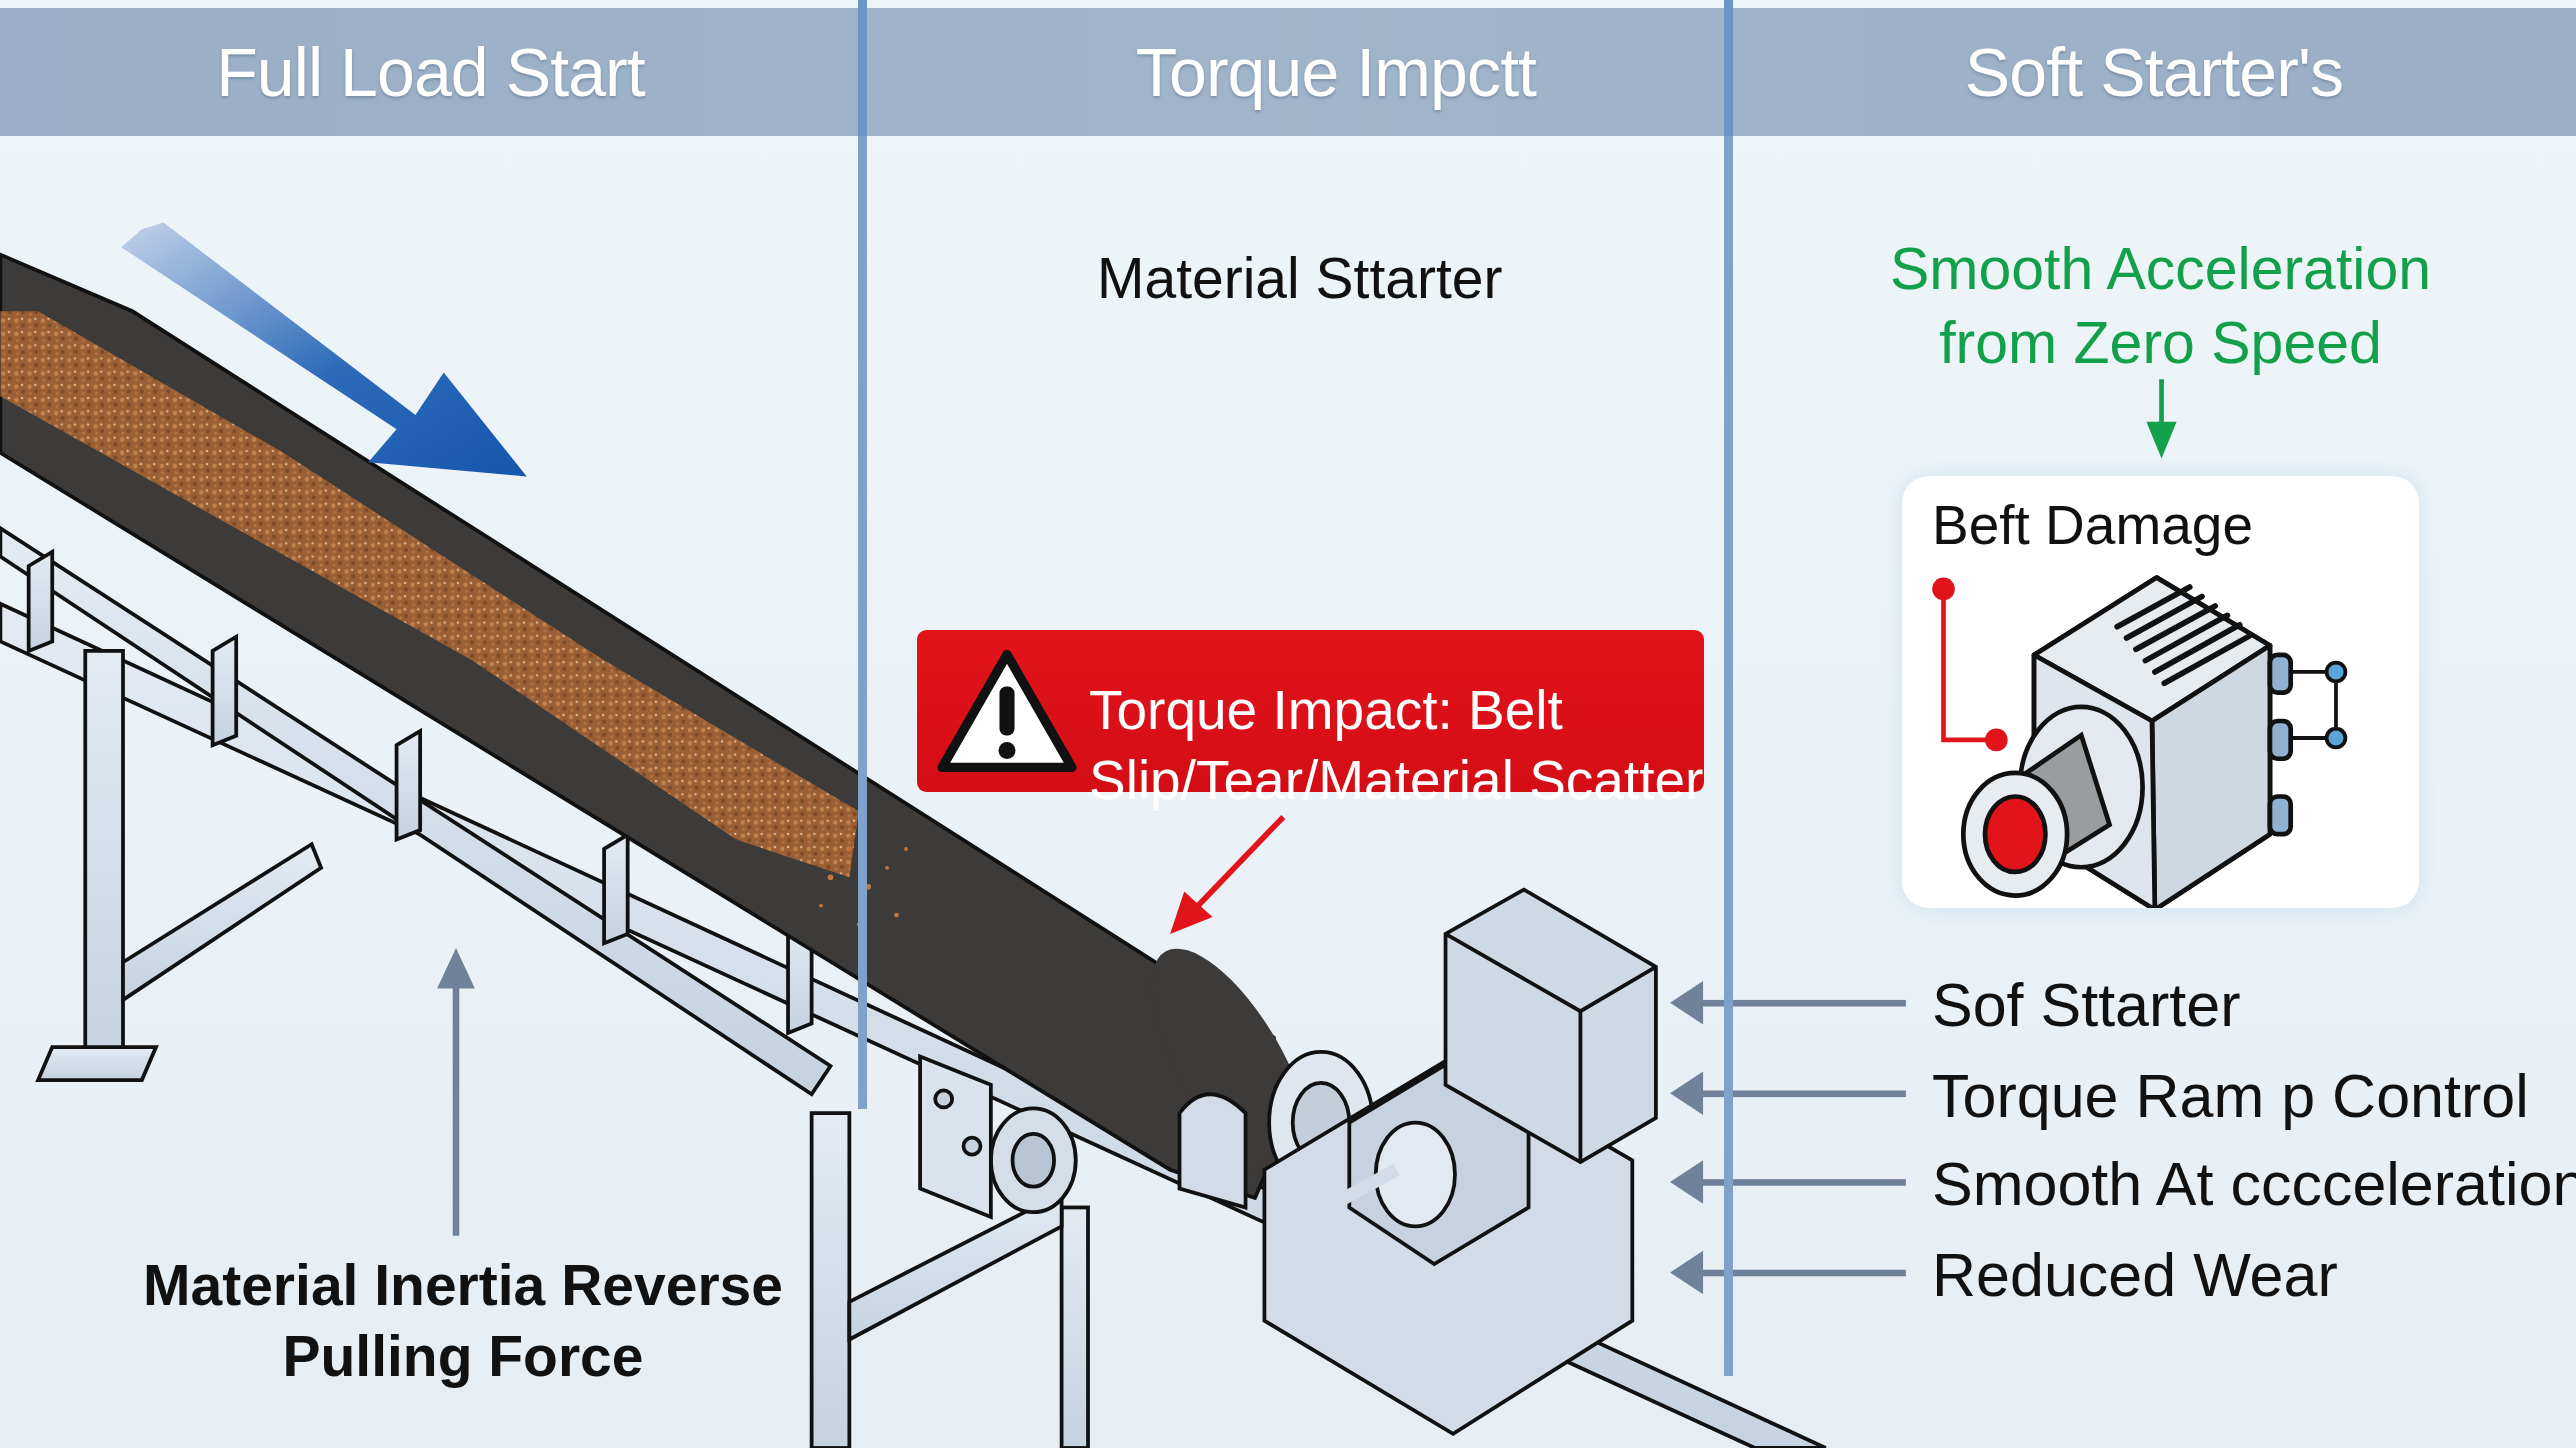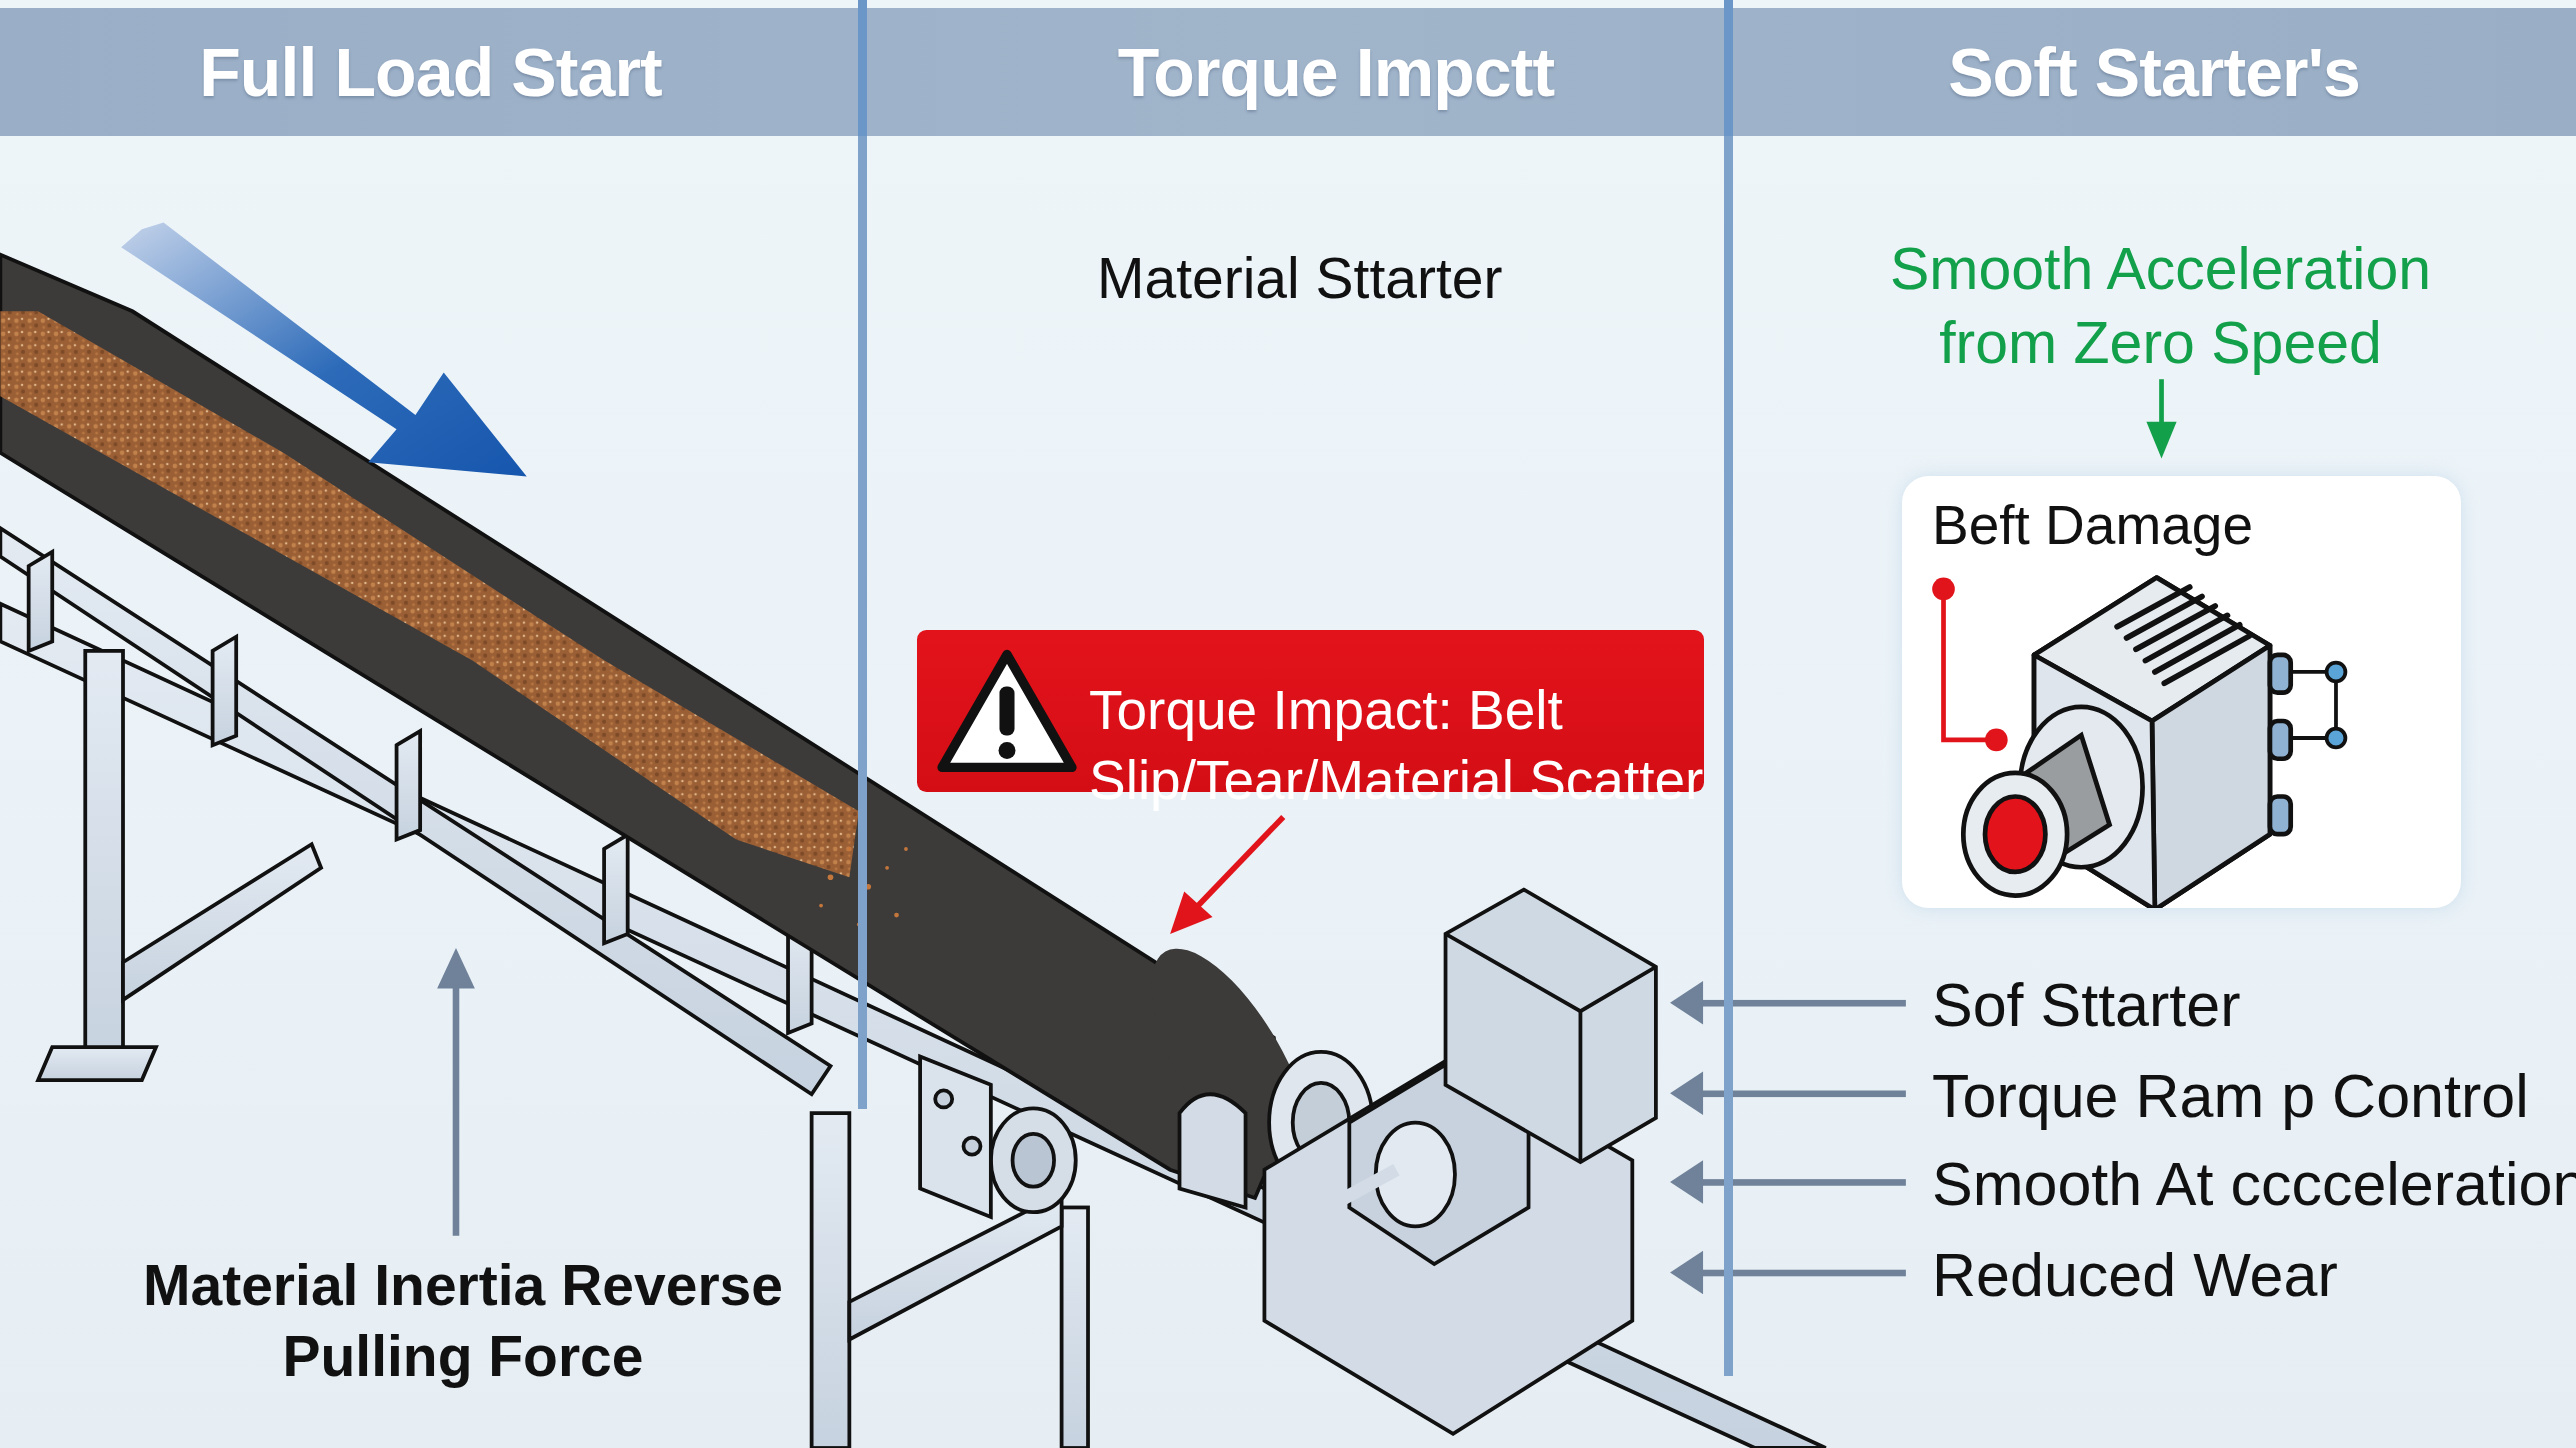--- a/index.html
+++ b/index.html
@@ -7,21 +7,21 @@
     width: 2576px; height: 1448px; overflow: hidden; position: relative;
     background: linear-gradient(180deg, #eef5f9 0%, #eaf2f7 60%, #e6eef3 100%);
     font-family: "Liberation Sans", "DejaVu Sans", sans-serif;
   }
   .header-band {
     position: absolute; left: 0; top: 7.5px; width: 2576px; height: 128px;
     background: linear-gradient(90deg, #9aafc7 0%, #a0b4ca 50%, #9aafc6 100%);
   }
   .header-title {
     position: absolute; top: 7.5px; height: 96px; line-height: 128px;
-    color: #ffffff; font-weight: bold; font-size: 68px; text-align: center;
+    color: #ffffff; font-weight: normal; font-size: 68px; text-align: center;
     text-shadow: 0 1.9px 2.8px rgba(60,80,110,0.35); letter-spacing: -0.9px;
   }
   .divider {
     position: absolute; top: 0; width: 8.5px; background: #7fa2cb;
   }
   .divider .cap { position:absolute; left:0; top:0; width:8.5px; height:136px; background:#6a96c8; }
   svg.scene { position: absolute; left: 0; top: 0; }
   .label { position: absolute; color: #111; font-size: 57px; line-height: 1.25; }
   .green { color: #13a04a; text-align: center; font-size: 59px; line-height: 74px; }
   .warn-box {
@@ -31,21 +31,20 @@
   }
   .warn-text {
     position: absolute; left: 172px; top: 9.4px; color: #fff; font-size: 55px; line-height: 70px;
     white-space: nowrap;
     margin-top: 36px;
   }
   .motor-card {
     position: absolute; left: 1902px; top: 476px; width: 517px; height: 432px;
     background: #ffffff; border-radius: 26.4px;
     box-shadow: 0 0 17px rgba(170,200,225,0.45);
-    padding-left: 42px;
   }
   .motor-card-title { position: absolute; left: 30px; top: 17px; font-size: 55px; color: #111; }
   .feature-label { position: absolute; left: 1932px; font-size: 61px; color: #111; white-space: nowrap; }
 </style>
 </head>
 <body>
 
 <div class="header-band"></div>
 <div class="header-title" style="left:0;width:861px;">Full Load Start</div>
 <div class="header-title" style="left:864px;width:944px;">Torque Impctt</div>

